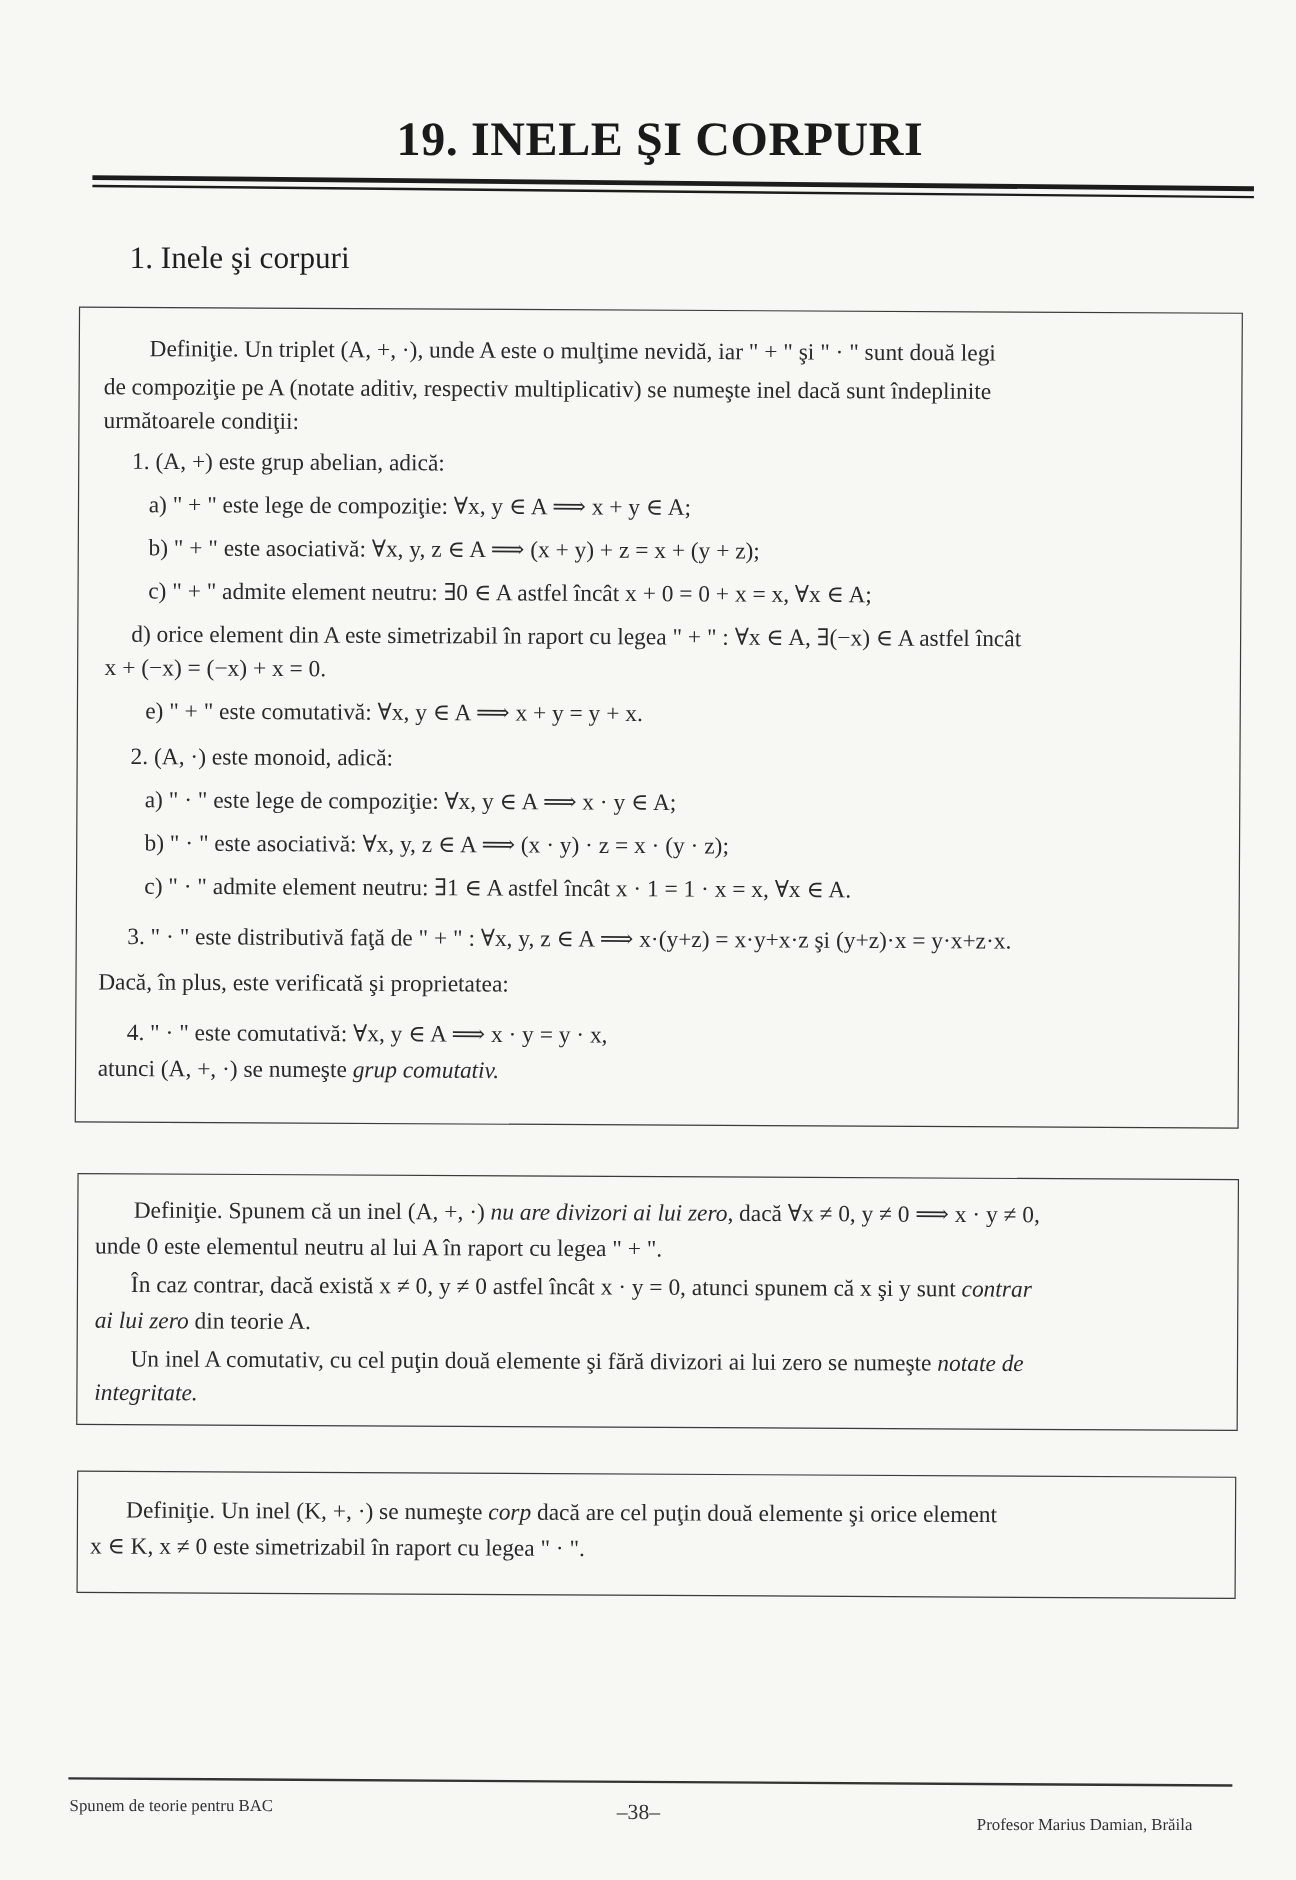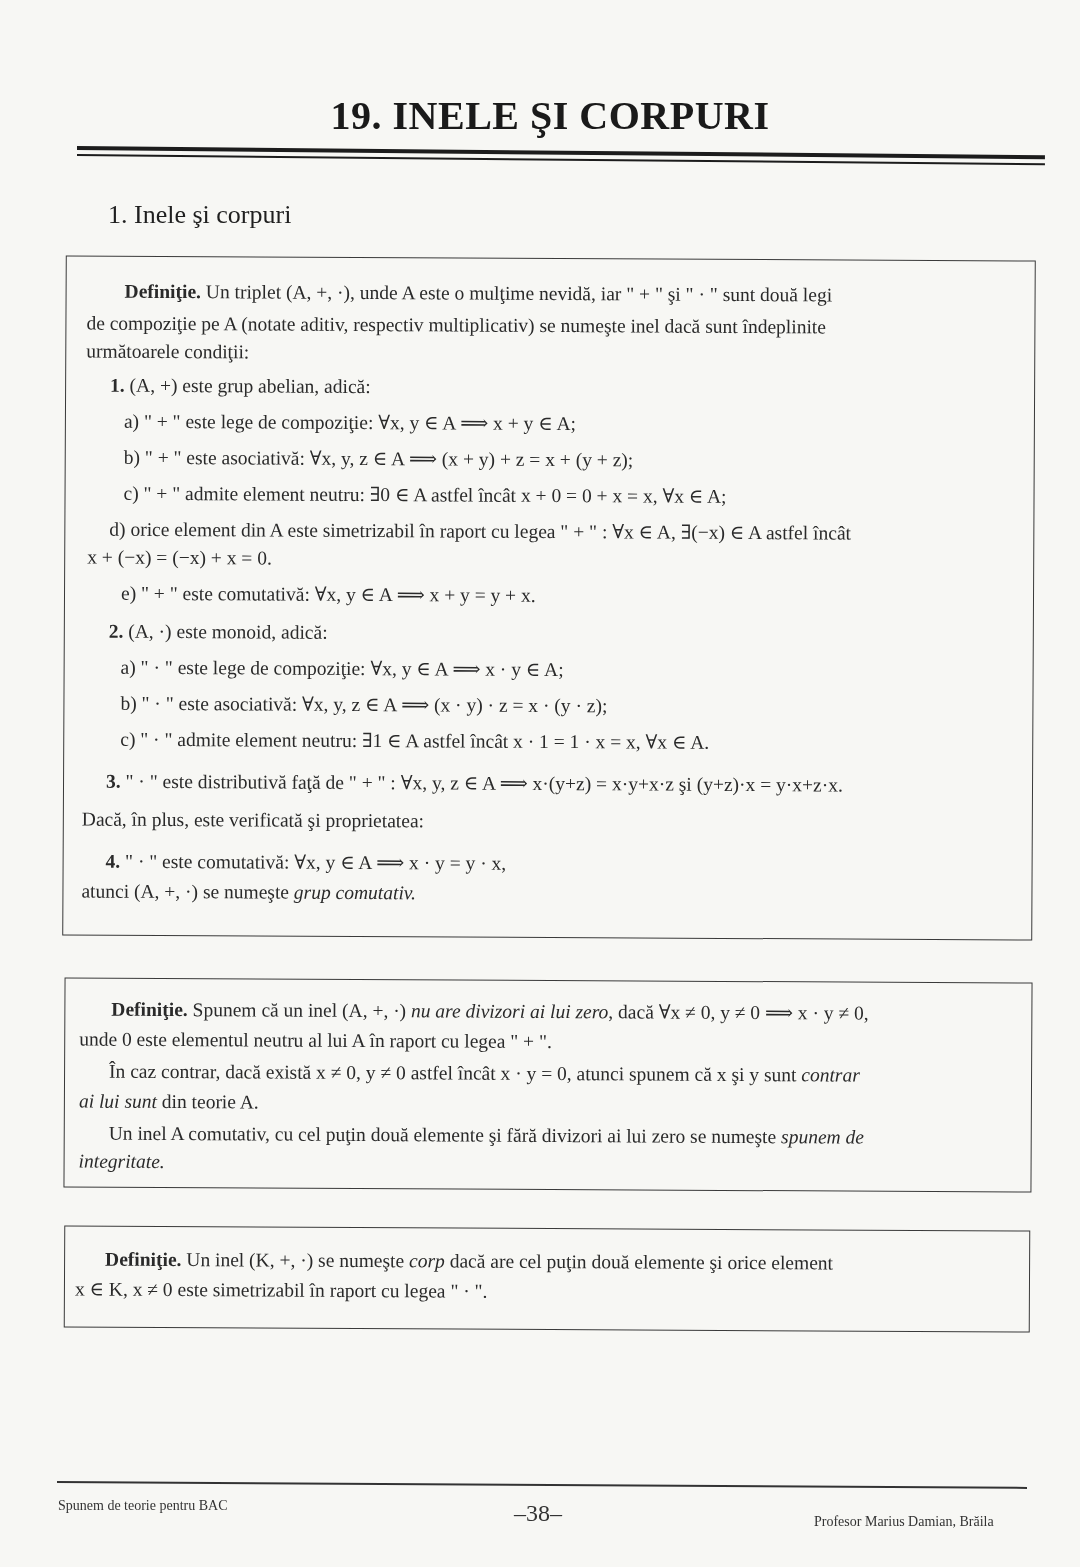--- a/index.html
+++ b/index.html
@@ -19,25 +19,25 @@
     position:absolute; left:108px; top:200px; font-size:26px; font-weight:normal; color:#1f1f1f;
   }
   .box {
     position:absolute; border:1.5px solid #3a3a3a; box-sizing:border-box;
     font-size:19.5px; line-height:1.5;
   }
   #box1 { left:64px; top:258px; width:970px; height:680px; transform:rotate(0.3deg); }
   #box2 { left:64px; top:980px; width:968px; height:210px; transform:rotate(0.3deg); }
   #box3 { left:64px; top:1228px; width:966px; height:102px; transform:rotate(0.3deg); }
   .line { position:absolute; white-space:nowrap; }
-  .b { font-weight:bold; }
+  .b { font-weight:normal; }
   i, .m { font-style:italic; }
   .footer-rule { position:absolute; left:57px; width:970px; top:1481px; height:1.5px; background:#333; transform:rotate(0.35deg); transform-origin:left; }
   .footer { position:absolute; font-size:14px; color:#333; }
-  .pagenum { font-size:24px;text-align:right; }
+  .pagenum { font-size:18px;text-align:right; }
 </style>
 </head>
 <body>
 
 <div class="title">19. INELE ŞI CORPURI</div>
 <div class="rule-thick"></div>
 <div class="rule-thin"></div>
 <div class="section">1. Inele şi corpuri</div>
 
 <div class="box" id="box1">
@@ -84,24 +84,24 @@
 <div class="box" id="box2">
   <div class="line" style="left:46px;top:16px;">
     <span class="b">Definiţie.</span>
     <span>Spunem că un inel (A, +, ·) </span><i>nu are divizori ai lui zero</i><span>, dacă ∀x ≠ 0, y ≠ 0 ⟹ x · y ≠ 0,</span>
   </div>
   <div class="line" style="left:14px;top:46px;">unde 0 este elementul neutru al lui A în raport cu legea " + ".</div>
   <div class="line" style="left:44px;top:78px;">
     <span>În caz contrar, dacă există x ≠ 0, y ≠ 0 astfel încât x · y = 0, atunci spunem că x şi y sunt </span><i>contrar</i>
   </div>
   <div class="line" style="left:14px;top:108px;">
-    <i>ai lui sunt</i><span> din teorie A.</span>
+    <i>ai lui zero</i><span> din teorie A.</span>
   </div>
   <div class="line" style="left:44px;top:140px;">
-    <span>Un inel A comutativ, cu cel puţin două elemente şi fără divizori ai lui zero se numeşte </span><i>spunem de</i>
+    <span>Un inel A comutativ, cu cel puţin două elemente şi fără divizori ai lui zero se numeşte </span><i>notate de</i>
   </div>
   <div class="line" style="left:14px;top:168px;">
     <i>integritate.</i>
   </div>
 </div>
 
 <div class="box" id="box3">
   <div class="line" style="left:40px;top:18px;">
     <span class="b">Definiţie.</span>
     <span>Un inel (K, +, ·) se numeşte </span><i>corp</i><span> dacă are cel puţin două elemente şi orice element</span>

